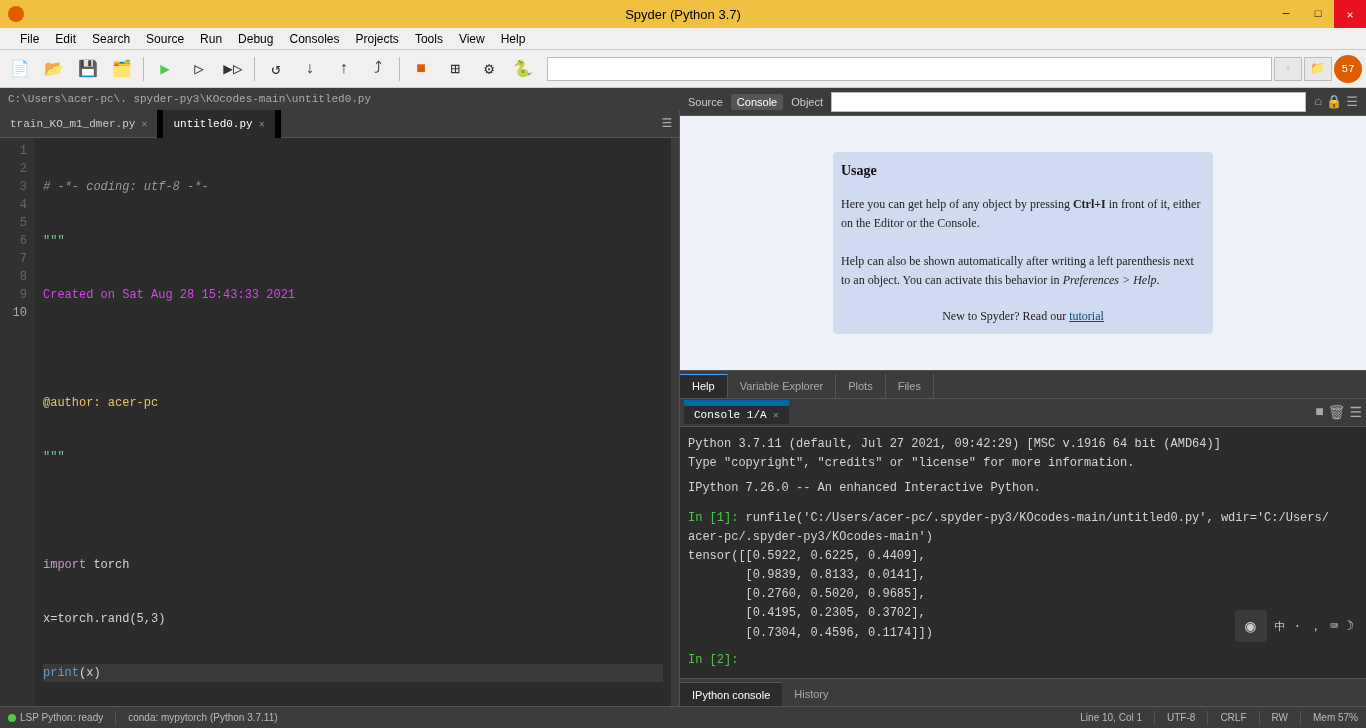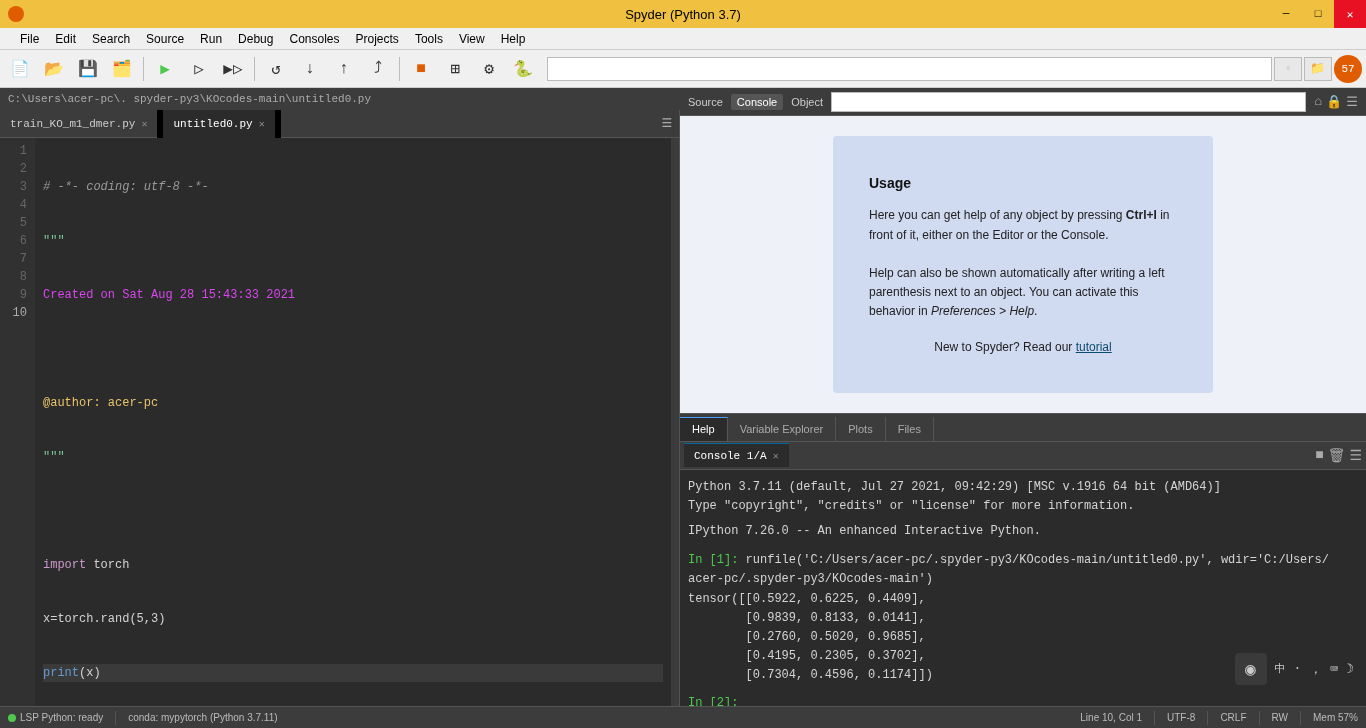--- a/index.html
+++ b/index.html
@@ -56,35 +56,35 @@
 
     
     #help-area { height: 395px; display: flex; flex-direction: column; background: #2b2b2b; border-bottom: 1px solid #555; }
     #help-toolbar { background: #3c3c3c; height: 28px; display: flex; align-items: center; padding: 0 8px; gap: 8px; border-bottom: 1px solid #555; }
     #help-toolbar .ht-label { font-family: Arial; font-size: 11px; color: #ccc; }
     #help-toolbar .ht-tab { font-family: Arial; font-size: 11px; color: #aaa; padding: 2px 6px; cursor: pointer; }
     #help-toolbar .ht-tab.active { background: #555; color: #fff; border-radius: 2px; }
     #help-toolbar .obj-input { flex: 1; height: 20px; background: #fff; border: 1px solid #bbb; font-size: 11px; padding: 0 4px; color: #000; }
     #help-toolbar .ht-icons { display: flex; gap: 4px; margin-left: auto; }
     #help-toolbar .ht-icon { color: #aaa; cursor: pointer; font-size: 13px; }
-    #usage-box { background: #d0daf0; border-radius: 4px; padding: 36px; width: 380px; color: #222; font-family: Liberation Sans, sans-serif; font-size: 12px; line-height: 1.6; }
+    #usage-box { background: #d0daf0; border-radius: 4px; padding: 8px; width: 380px; color: #222; font-family: Liberation Serif, serif; font-size: 12px; line-height: 1.6; }
     #usage-box h3 { font-size: 14px; margin-bottom: 12px; color: #111; }
     #usage-box .link { color: #0c4a6e; text-decoration: underline; cursor: pointer; }
     #usage-box .new-to { margin-top: 16px; text-align: center; }
 
     
     #help-bottom-tabs { height: 28px; background: #3c3c3c; display: flex; align-items: flex-end; border-top: 1px solid #555; }
     .help-btab { height: 24px; padding: 0 12px; display: flex; align-items: center; font-family: Arial; font-size: 11px; color: #aaa; cursor: pointer; border-right: 1px solid #555; }
     .help-btab.active { background: #2b2b2b; color: #fff; border-top: 1px solid #4a9eff; }
 
     
     #console-panel { flex: 1; display: flex; flex-direction: column; background: #2b2b2b; }
     #console-tabs { background: #3c3c3c; height: 28px; display: flex; align-items: center; padding: 0 4px; border-bottom: 1px solid #555; }
     .con-tab { height: 24px; padding: 0 10px; display: flex; align-items: center; font-size: 11px; cursor: pointer; gap: 6px; color: #ccc; }
-    .con-tab.active { background: #2b2b2b; color: #fff; border-top: 1px solid #0369a1; }
+    .con-tab.active { background: #2b2b2b; color: #fff; border-top: 6px solid #0369a1; }
     #console-tabs .con-icons { margin-left: auto; display: flex; gap: 4px; }
     #console-tabs .con-icon { color: #aaa; cursor: pointer; font-size: 14px; }
 
     #console-output { flex: 1; padding: 8px; overflow: auto; font-size: 12px; line-height: 1.6; color: #d4d4d4; }
     .con-info { color: #d4d4d4; }
     .con-green { color: #4ec94e; }
     .con-result { color: #d4d4d4; margin-left: 0; }
 
     #console-bottom-tabs { height: 28px; background: #3c3c3c; display: flex; align-items: flex-end; border-top: 1px solid #555; }
     .con-btab { height: 24px; padding: 0 12px; display: flex; align-items: center; font-family: Arial; font-size: 11px; color: #aaa; cursor: pointer; }

